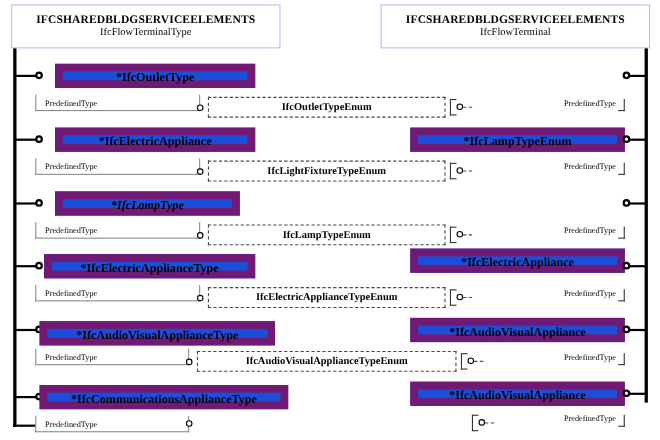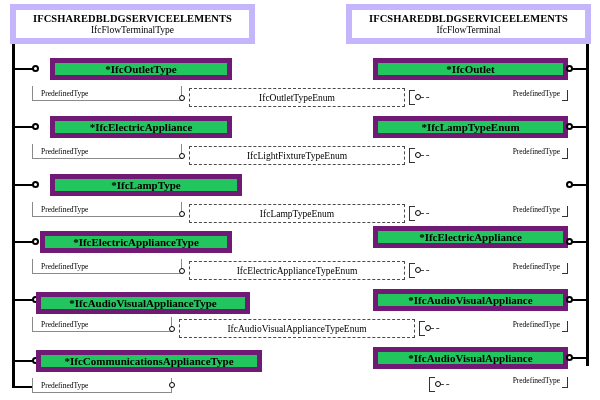--- a/index.html
+++ b/index.html
@@ -13,21 +13,21 @@
     height: 400px;
     background: #ffffff;
     font-family: "Liberation Serif", "DejaVu Serif", serif;
     overflow: hidden;
   }
 
   
   .schema-box {
     position: absolute;
     box-sizing: border-box;
-    border: 6px solid #c4b5fd;
+    border: 1px solid #c4b5fd;
     background: #ffffff;
     display: flex;
     flex-direction: column;
     align-items: center;
     justify-content: center;
     line-height: 1.15;
   }
   .schema-name {
     font-weight: bold;
     font-size: 10.5px;
@@ -39,22 +39,22 @@
     font-weight: normal;
     font-size: 9.5px;
     color: #000;
     white-space: nowrap;
   }
 
   
   .entity {
     position: absolute;
     box-sizing: border-box;
-    border: 5px solid #701a75;
-    background: #22c55e;
+    border: 7px solid #701a75;
+    background: #1d4ed8;
     display: flex;
     align-items: flex-start;
     justify-content: center;
   }
   .entity-label {
     font-weight: bold;
     font-size: 11px;
     color: #000;
     white-space: nowrap;
   }
@@ -83,21 +83,21 @@
     position: absolute;
     box-sizing: border-box;
     border: 1.6px dashed #4a4a4a;
     background: transparent;
     display: flex;
     align-items: center;
     justify-content: center;
   }
   .enum-label {
     font-size: 9.5px;
-    font-weight: normal;
+    font-weight: bold;
     color: #000;
     background: #ffffff;
     white-space: nowrap;
     padding: 0 3px;
   }
 
   
   .vline {
     position: absolute;
     background: #000;
@@ -175,23 +175,20 @@
   <div class="enum" style="left:189px; top:88px; width:216px; height:19px;">
     <span class="enum-label">IfcOutletTypeEnum</span>
   </div>
   <div class="bracket-l" style="left:409px; top:90px; height:15px;"></div>
   <div class="circle small" style="left:415px; top:94px;"></div>
   <div class="dashline" style="left:421px; top:97px; width:60px;"></div>
   <div class="attr right" style="left:430px; top:86px; width:138px; height:15px; border:none;">
     <span class="attr-label">PredefinedType</span>
   </div>
   <div class="bracket" style="left:562px; top:90px; height:11px; border-top:none;"></div>
-  <div class="entity" style="left:373px; top:58px; width:195px; height:22px;">
-    <span class="entity-label">*IfcOutlet</span>
-  </div>
   <div class="circle" style="left:566px; top:65px;"></div>
   <div class="hline" style="left:572px; top:68px; width:16px;"></div>
 
   <div class="hline" style="left:14px; top:126px; width:20px;"></div>
   <div class="circle" style="left:32px; top:123px;"></div>
   <div class="entity" style="left:50px; top:116px; width:182px; height:22px;">
     <span class="entity-label">*IfcElectricAppliance</span>
   </div>
   <div class="attr left" style="left:32px; top:144px; width:150px; height:15px;">
     <span class="attr-label">PredefinedType</span>
@@ -208,21 +205,21 @@
   </div>
   <div class="bracket" style="left:562px; top:148px; height:11px; border-top:none;"></div>
   <div class="entity" style="left:373px; top:116px; width:195px; height:22px;">
     <span class="entity-label">*IfcLampTypeEnum</span>
   </div>
   <div class="circle" style="left:566px; top:123px;"></div>
   <div class="hline" style="left:572px; top:126px; width:16px;"></div>
 
   <div class="hline" style="left:14px; top:184px; width:20px;"></div>
   <div class="circle" style="left:32px; top:181px;"></div>
-  <div class="entity" style="left:50px; top:174px; width:192px; height:22px;">
+  <div class="entity" style="left:50px; top:174px; width:168px; height:22px;font-style:italic;">
     <span class="entity-label">*IfcLampType</span>
   </div>
   <div class="attr left" style="left:32px; top:202px; width:150px; height:15px;">
     <span class="attr-label">PredefinedType</span>
   </div>
   <div class="circle small" style="left:179px; top:211px;"></div>
   <div class="enum" style="left:189px; top:204px; width:216px; height:19px;">
     <span class="enum-label">IfcLampTypeEnum</span>
   </div>
   <div class="bracket-l" style="left:409px; top:206px; height:15px;"></div>

